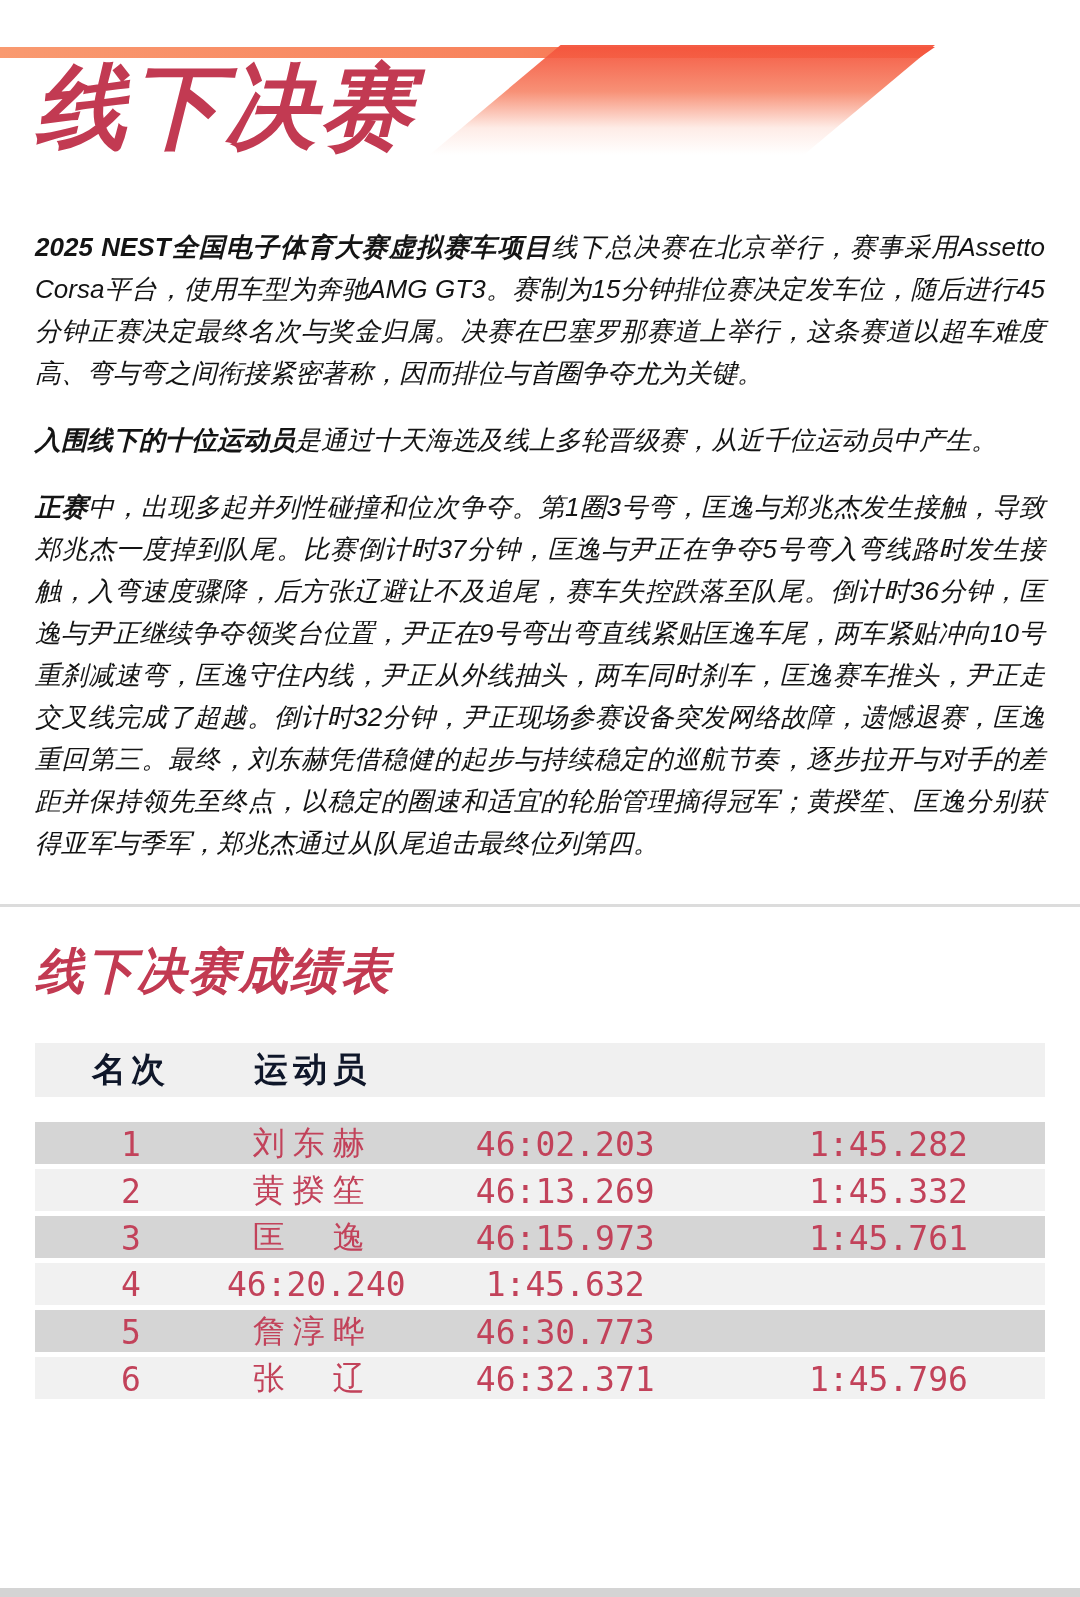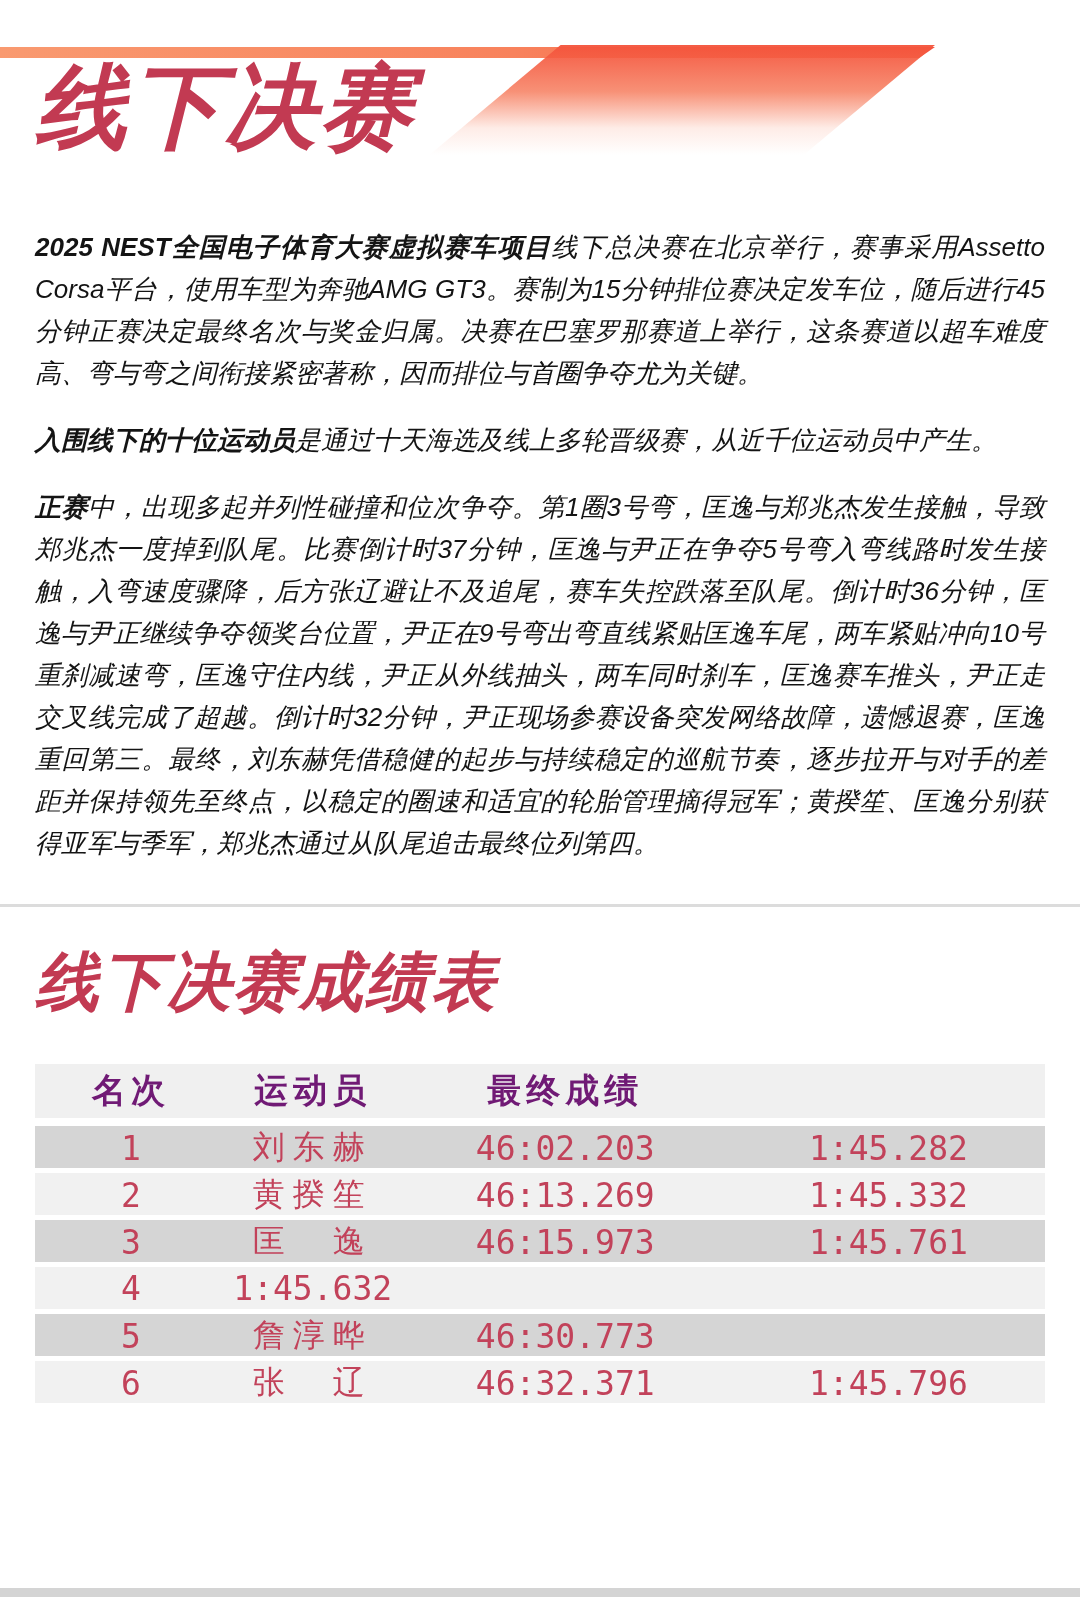--- a/index.html
+++ b/index.html
@@ -29,31 +29,31 @@
   .article{margin:34px 35px 0 35px;}
   .article p{
     margin:0 0 25px 0;font-size:26px;line-height:42px;
     font-style:italic;text-align:justify;color:#141414;
   }
   .article .lead{font-weight:bold;}
   
   .divider{height:3px;background:#dcdcdc;margin-top:40px;}
   
   .section-title{
-    margin:32px 0 38px 35px;font-size:64px;font-weight:900;font-style:italic;
+    margin:32px 0 38px 35px;font-size:49px;font-weight:900;font-style:italic;
     color:#c23a52;letter-spacing:2px;
   }
   .results-table{margin:0 35px;}
   .thead,.trow{
     display:grid;grid-template-columns:19% 17% 33% 31%;
     align-items:center;text-align:center;
   }
   .thead{
-    background:#f0f0f0;height:54px;margin-bottom:8px;
-    font-weight:bold;font-size:34px;color:#701a75;letter-spacing:5px;
+    background:#f0f0f0;height:54px;margin-bottom:25px;
+    font-weight:bold;font-size:34px;color:#0f172a;letter-spacing:5px;
   }
   .trow{height:42px;margin-bottom:5px;font-size:32px;color:#c2425a;}
   .tbody .trow:nth-child(odd){background:#d5d5d5;}
   .tbody .trow:nth-child(even){background:#f1f1f1;}
   .cell-mono{font-family:"DejaVu Sans Mono",monospace;font-size:33px;white-space:nowrap;}
   .cell-name{letter-spacing:8px;white-space:nowrap;}
   
   .bottom-strip{position:absolute;left:0;bottom:0;width:1080px;height:9px;background:#d4d4d4;}
 </style>
 </head>
@@ -72,21 +72,20 @@
 </div>
 
 <div class="divider"></div>
 
 <h2 class="section-title">线下决赛成绩表</h2>
 
 <div class="results-table">
   <div class="thead">
     <span>名次</span>
     <span>运动员</span>
-    <span>最终成绩</span>
   </div>
   <div class="tbody">
     <div class="trow">
       <span class="cell-mono">1</span>
       <span class="cell-name">刘东赫</span>
       <span class="cell-mono">46:02.203</span>
       <span class="cell-mono">1:45.282</span>
     </div>
     <div class="trow">
       <span class="cell-mono">2</span>
@@ -95,20 +94,21 @@
       <span class="cell-mono">1:45.332</span>
     </div>
     <div class="trow">
       <span class="cell-mono">3</span>
       <span class="cell-name">匡　逸</span>
       <span class="cell-mono">46:15.973</span>
       <span class="cell-mono">1:45.761</span>
     </div>
     <div class="trow">
       <span class="cell-mono">4</span>
+      <span class="cell-mono">46:20.240</span>
       <span class="cell-mono">1:45.632</span>
     </div>
     <div class="trow">
       <span class="cell-mono">5</span>
       <span class="cell-name">詹淳晔</span>
       <span class="cell-mono">46:30.773</span>
     </div>
     <div class="trow">
       <span class="cell-mono">6</span>
       <span class="cell-name">张　辽</span>

